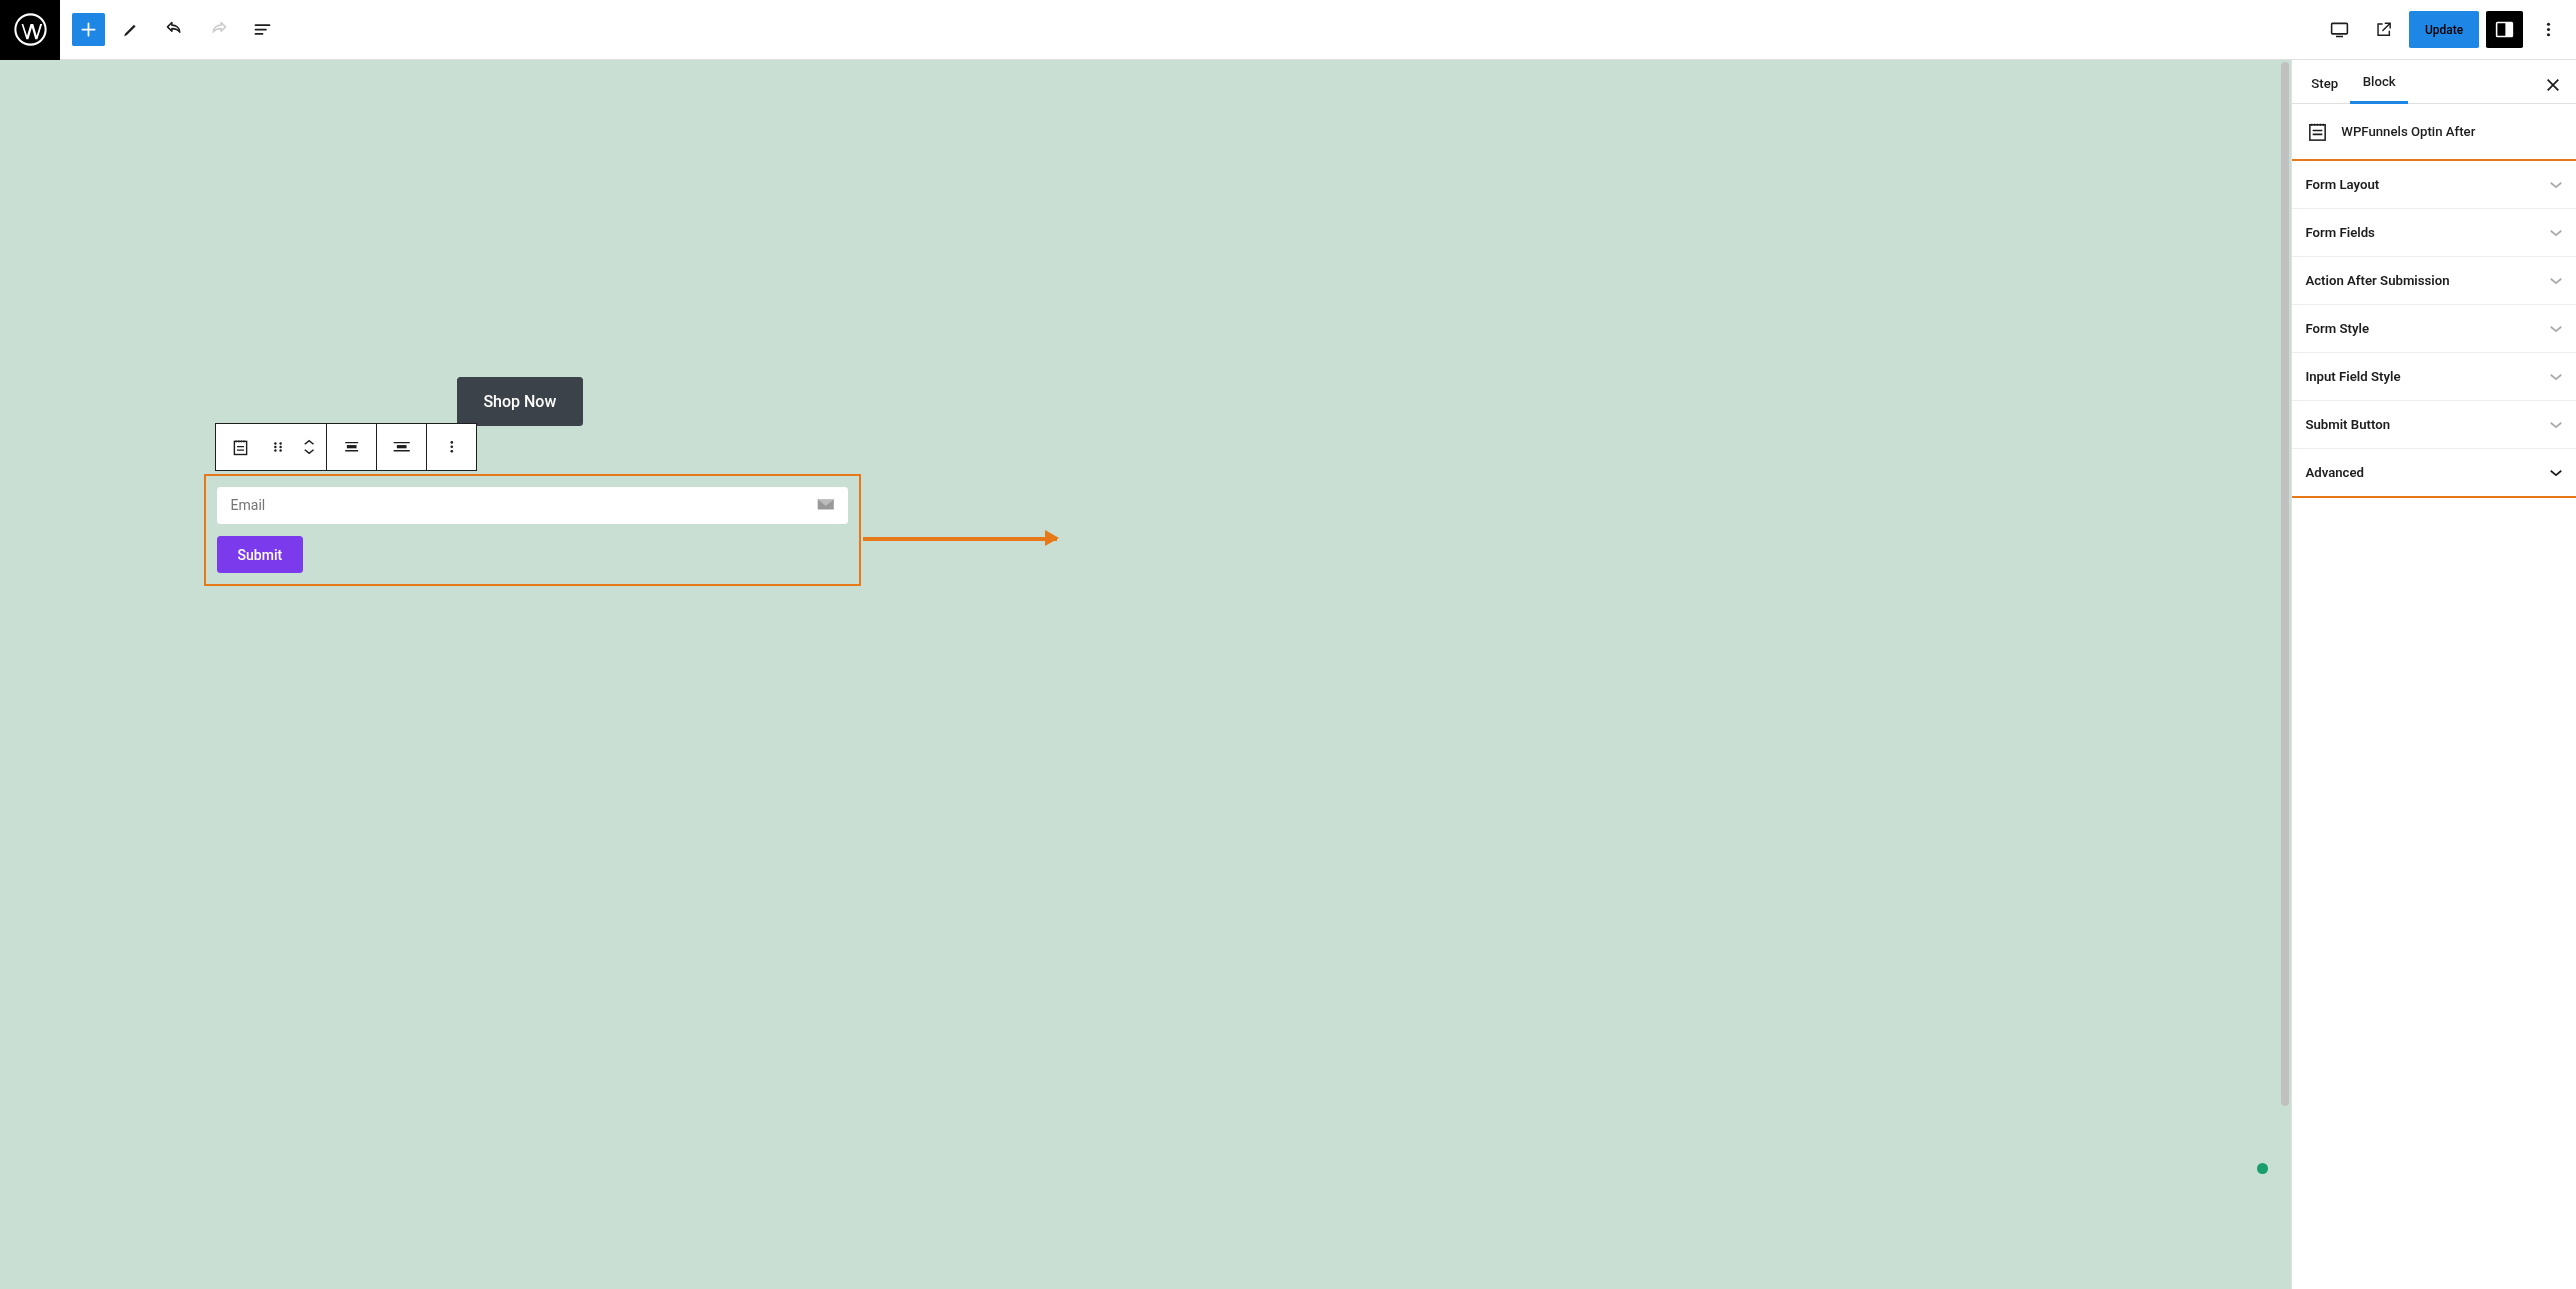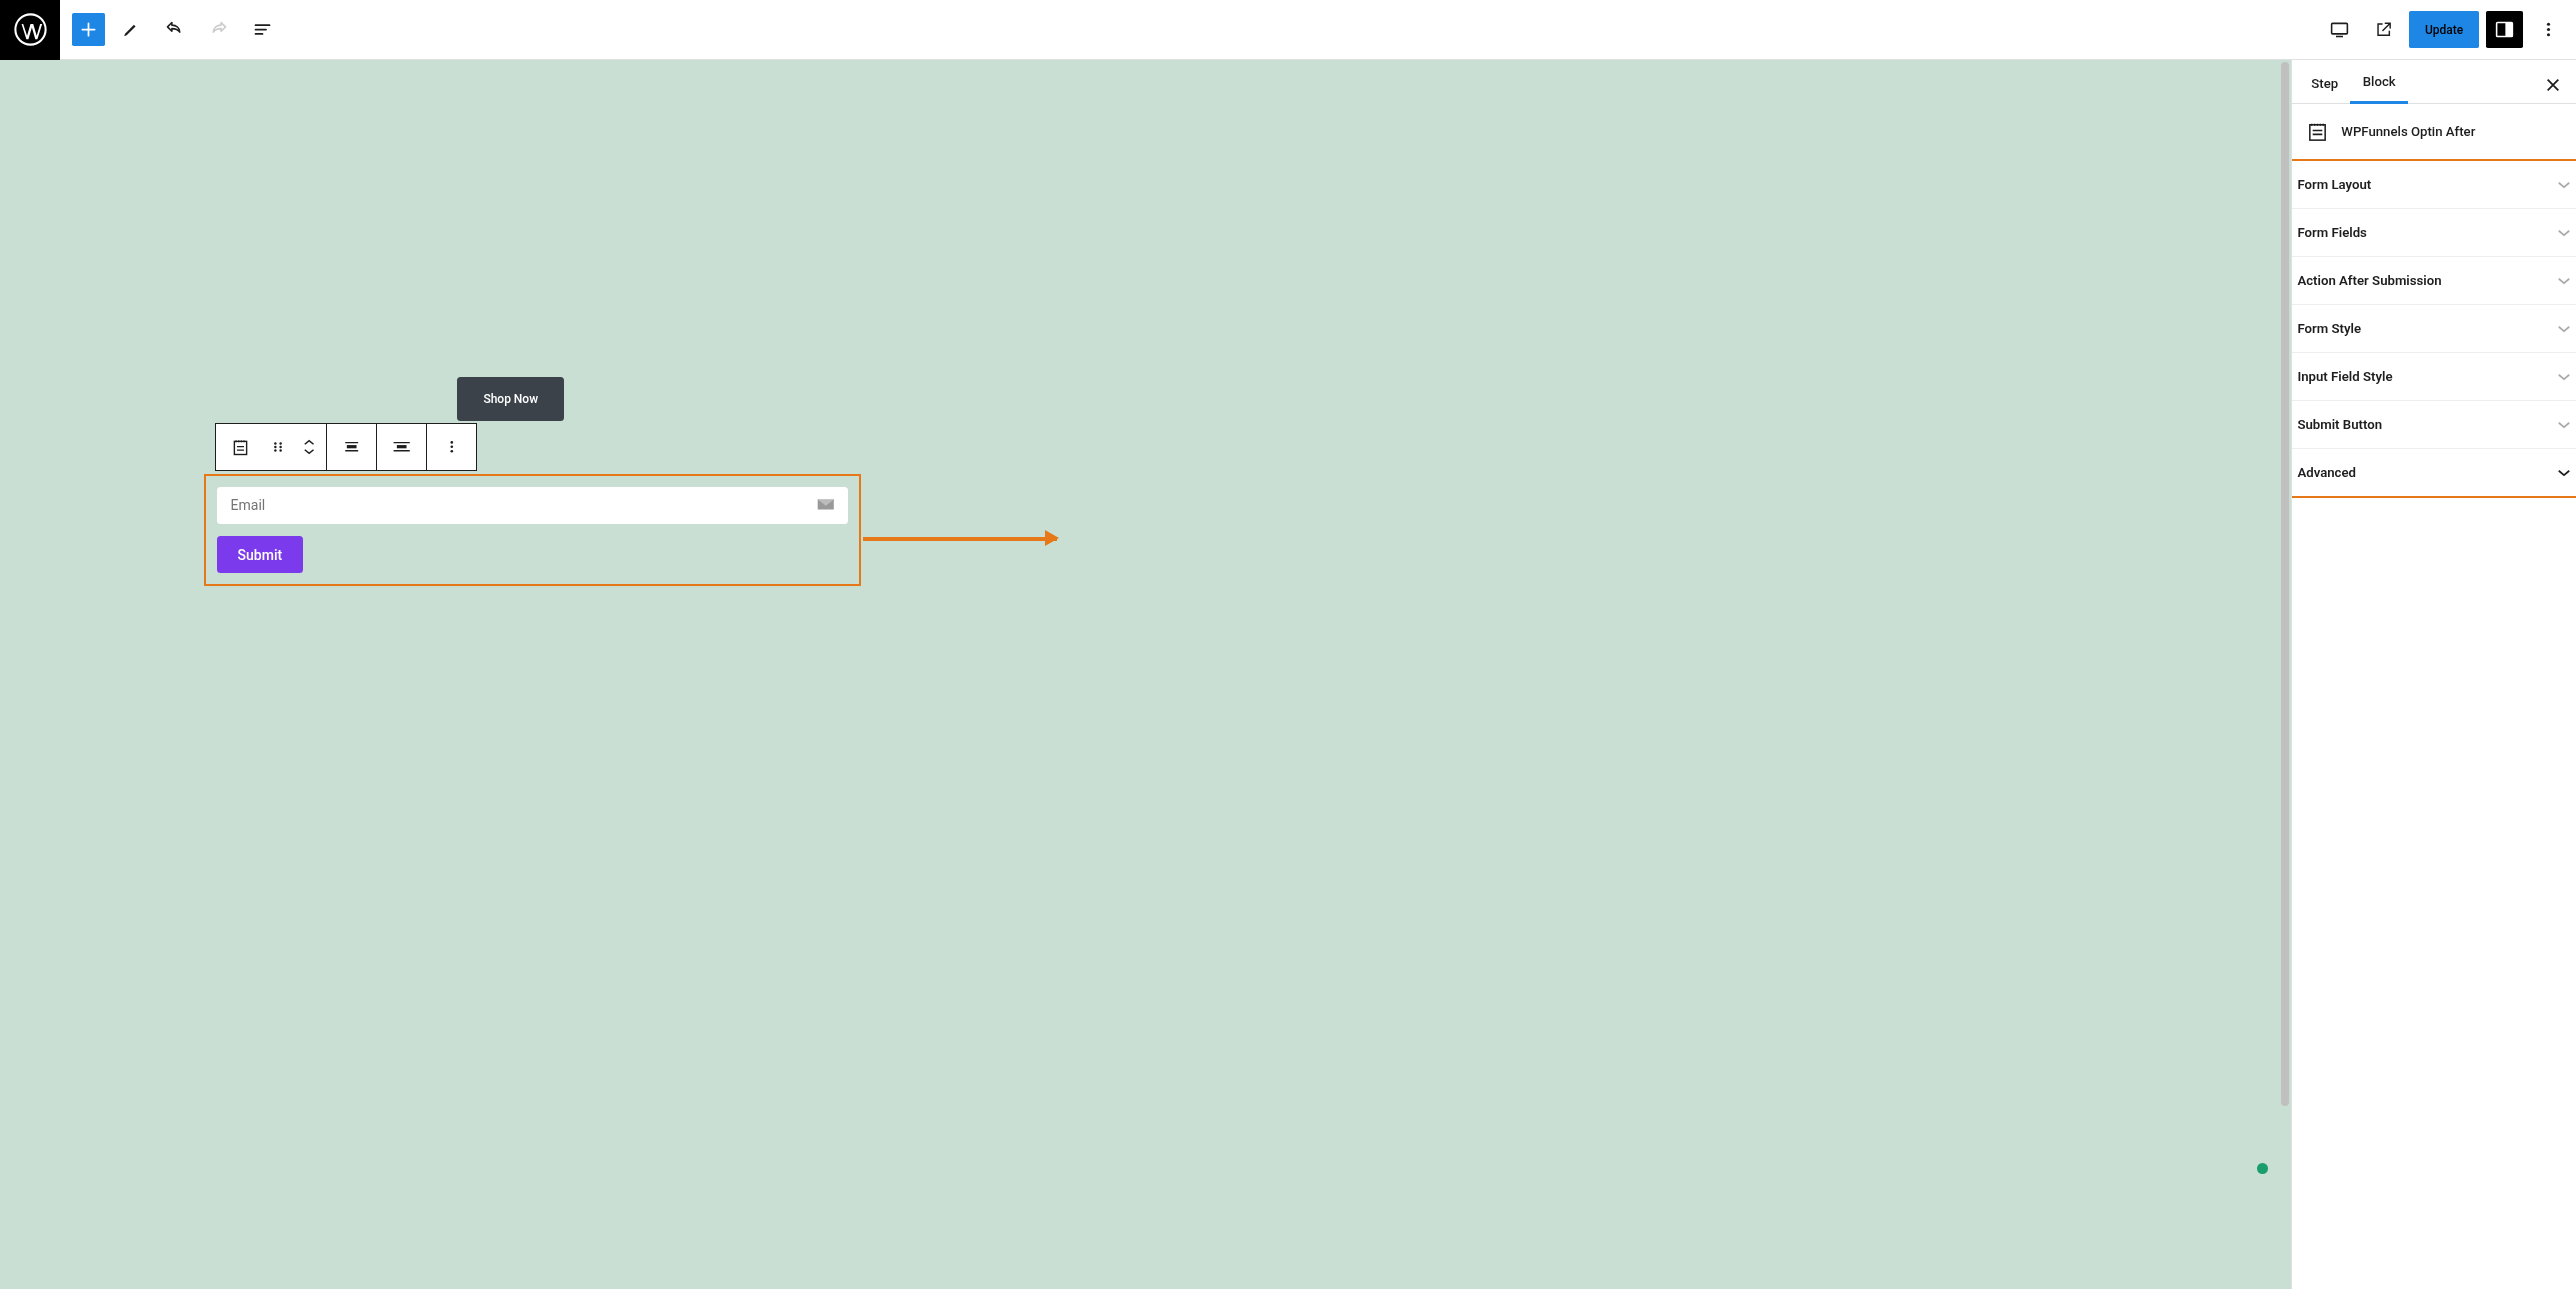--- a/index.html
+++ b/index.html
@@ -146,21 +146,21 @@
     }
     
     .shop-now-btn {
       position: absolute;
       left: 457px;
       top: 317px;
       background: #3b4249;
       color: #fff;
       border: none;
       padding: 15px 26.4px;
-      font-size: 12px;
+      font-size: 16px;
       font-weight: 500;
       border-radius: 3.5px;
     }
     
     .block-toolbar {
       position: absolute;
       left: 215px;
       top: 363px;
       display: flex;
       background: #fff;
@@ -346,21 +346,21 @@
     
     .panels-highlight {
       border: 2.6px solid #e67817;
       margin: 0 -2.6px;
     }
     
     .panel {
       display: flex;
       align-items: center;
       justify-content: space-between;
-      padding: 16px 6px;
+      padding: 16px 14px;
       border-bottom: 0.9px solid #eee;
     }
     
     .panel:last-child {
       border-bottom: none;
     }
     
     .panel-title {
       font-size: 13.2px;
       font-weight: 600;

